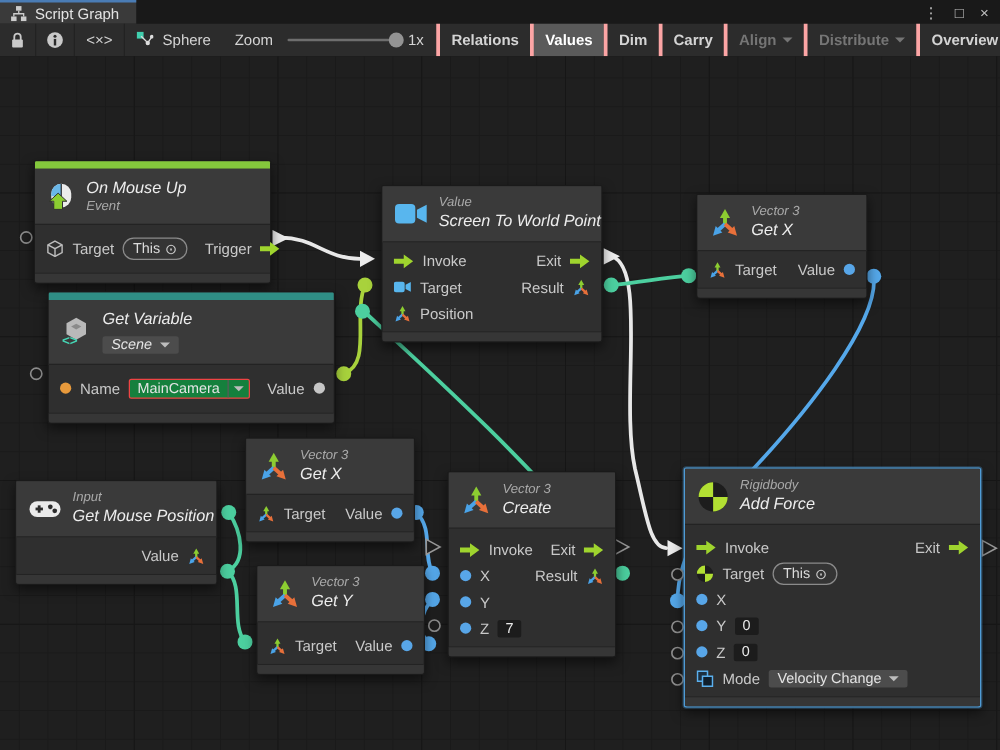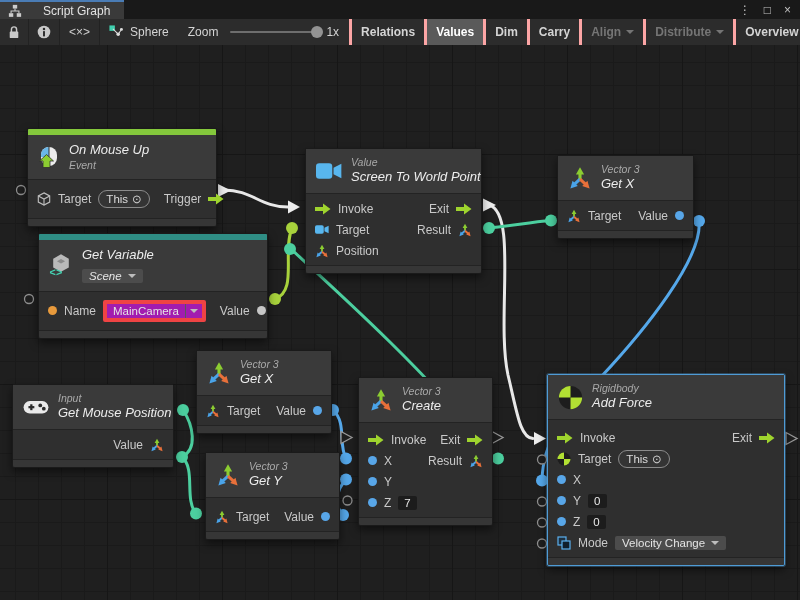--- a/index.html
+++ b/index.html
@@ -1,21 +1,21 @@
 <!DOCTYPE html>
 <html><head>
 <meta charset="utf-8">
 <style>
   html,body{margin:0;padding:0;background:#111;}
   .app{position:relative;width:800px;height:600px;overflow:hidden;background:#1e1e1e;
        font-family:"Liberation Sans",sans-serif;-webkit-font-smoothing:antialiased;color:#ddd;}
 
   
   .tabbar{position:absolute;left:0;top:0;width:800px;height:19px;background:#191919;display:flex;align-items:stretch;}
-  .tab{display:flex;align-items:center;gap:21px;padding:0 14px 0 8px;background:#3a3a3a;
+  .tab{display:flex;align-items:center;gap:6px;padding:0 14px 0 8px;background:#3a3a3a;
        border-top:2px solid #4a7cb5;color:#e3e3e3;font-size:12px;}
   .winctrl{margin-left:auto;display:flex;align-items:center;gap:13px;padding-right:9px;color:#c0c0c0;font-size:12px;}
   .winctrl span{cursor:default;}
 
   
   .toolbar{position:absolute;left:0;top:19px;width:800px;height:26px;background:#2c2c2c;
            border-bottom:1px solid #141414;display:flex;align-items:stretch;font-size:12px;color:#d4d4d4;}
   .tbtn{display:flex;align-items:center;padding:0 9px;border-right:1px solid #222;}
   .tbtn.icon-only{padding:0 8px;}
   .tbtn.active{background:#5a5a5a;color:#fff;}
@@ -52,21 +52,21 @@
   .row.tall{height:30px;}
   .spacer{flex:1;}
   .foot{height:7px;background:#363636;border-top:1px solid #232323;border-radius:0 0 2px 2px;}
   .dot{width:9px;height:9px;border-radius:50%;flex:none;}
   .dot.blue{background:#58a6e8;} .dot.orange{background:#e89a3c;} .dot.gray{background:#c6c6c6;}
   .pill{display:inline-flex;align-items:center;gap:4px;padding:1px 7px;border:1px solid #8b8b8b;border-radius:9px;
         background:#343434;color:#dcdcdc;font-size:11.5px;}
   .pill .tgt{color:#cfcfcf;}
   .dd{display:inline-flex;align-items:center;gap:6px;background:#4c4c4c;border-radius:2px;padding:1px 7px;
       color:#e4e4e4;font-size:11.5px;}
-  .dd-dark{display:inline-flex;align-items:center;background:#a21caf;border:4px solid #ef4444;border-radius:2px;
+  .dd-dark{display:inline-flex;align-items:center;background:#15803d;border:1px solid #ef4444;border-radius:2px;
       color:#e4e4e4;font-size:11.5px;}
   .dd-dark .txt{padding:1px 6px;}
   .dd-dark .dd-btn{border-left:1px solid #5a5a5a;align-self:stretch;display:flex;align-items:center;padding:0 4px;}
   .nf{background:#1c1c1c;border-radius:2px;padding:1px 6px;color:#e9e9e9;font-size:11.5px;min-width:7px;}
   .mi{width:14px;height:14px;flex:none;} .mi2{width:16px;height:12px;flex:none;}
   .bigic{width:26px;height:26px;flex:none;}
   .hid{position:absolute;width:0;height:0;overflow:hidden;}
 </style>
 </head>
 <body>

